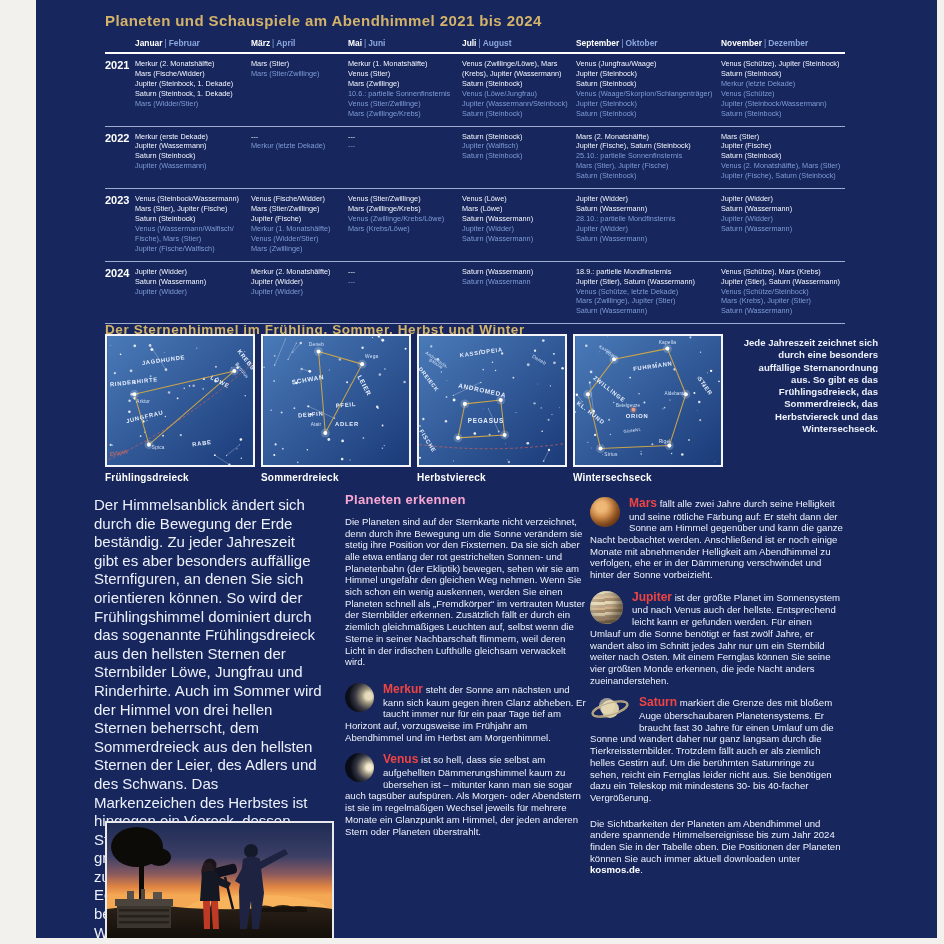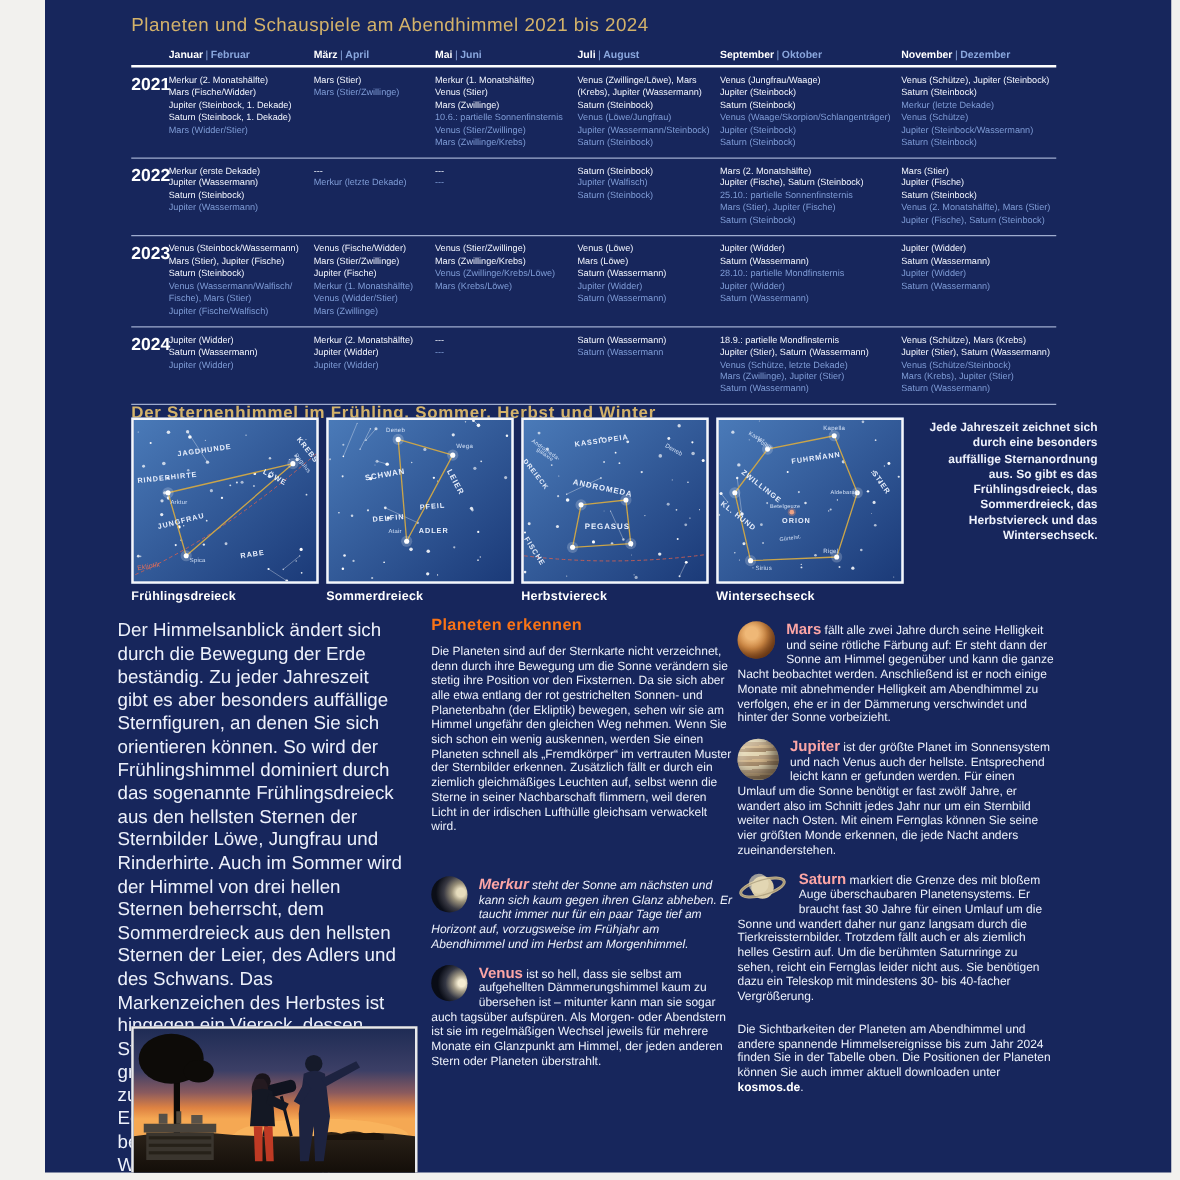--- a/index.html
+++ b/index.html
@@ -10,62 +10,62 @@
     -webkit-font-smoothing:antialiased;
   }
   .page{
     position:absolute;left:36px;top:0;right:7px;bottom:6px;
     background:#17265c;
     overflow:hidden;
   }
   
   .gold-title{
     position:absolute;left:69px;top:12px;
-    color:#d3b26a;font-size:15px;font-weight:normal;letter-spacing:.4px;
+    color:#d3b26a;font-size:15px;font-weight:bold;letter-spacing:.4px;
   }
   .gold-title2{
     position:absolute;left:69px;top:322px;
     color:#d3b26a;font-size:13.5px;font-weight:bold;letter-spacing:.6px;
   }
   
   .ptable{position:absolute;left:69px;top:38px;width:740px;color:#eef2fb;}
   .trow{
     display:grid;
     grid-template-columns:30px 116px 97px 114px 114px 145px 124px;
     column-gap:0;
   }
   .thead{padding-bottom:4px;border-bottom:2px solid #ffffff;}
   .thead .hc{font-size:8.4px;font-weight:bold;white-space:nowrap;}
   .thead .m1{color:#ffffff;}
   .thead .sep{color:#8aa7de;padding:0 2px;font-weight:normal;}
   .thead .m2{color:#8aa7de;}
   .tbody .trow{padding:5px 0 7px;border-bottom:1px solid rgba(205,218,245,.75);}
-  .ycell{font-size:14px;font-weight:bold;color:#ffffff;}
+  .ycell{font-size:11px;font-weight:bold;color:#ffffff;}
   .cell{min-width:0;}
   .cell .ln{font-size:7.3px;line-height:1.36;white-space:nowrap;}
   .cell .w{color:#f4f7ff;}
   .cell .b{color:#7f9cd6;}
   
   .charts-row{position:absolute;left:69px;top:334px;display:flex;gap:6px;}
   .chart-box{width:150px;}
   .chart-frame{width:146px;height:129px;border:2px solid #f5f6fa;background:#2b4f93;}
   .chart-frame svg{display:block;}
   .chart-caption{margin-top:5px;color:#ffffff;font-size:10px;font-weight:bold;letter-spacing:.2px;}
   .season-note{
     position:absolute;left:701px;top:337px;width:141px;
     color:#edf1fb;font-size:9.6px;line-height:1.28;font-weight:bold;text-align:right;
   }
   
   .colA{position:absolute;left:58px;top:496px;width:229px;color:#edf1fb;font-size:15px;line-height:1.24;}
   .colB{position:absolute;left:309px;top:492px;width:243px;color:#edf1fb;font-size:9.6px;line-height:1.22;}
   .colC{position:absolute;left:554px;top:496px;width:254px;color:#edf1fb;font-size:9.6px;line-height:1.22;}
-  .colB h3{margin:0 0 8px 0;color:#f97316;font-size:13px;font-weight:bold;letter-spacing:.3px;}
+  .colB h3{margin:0 0 8px 0;color:#f9a8d4;font-size:13px;font-weight:bold;letter-spacing:.3px;}
   .planet-item{margin-top:9px;}
   .planet-item:first-child{margin-top:0;}
-  .pname{color:#fca5a5;font-weight:bold;font-size:12px;}
+  .pname{color:#ef4444;font-weight:bold;font-size:12px;}
   .picon{float:left;margin:1px 9px 2px 0;}
   .sphere{border-radius:50%;display:block;}
   .merkur{width:29px;height:29px;background:
      radial-gradient(circle at 82% 45%, #e6dcbd 0 12%, #9a917a 26%, #3a3a44 48%, #0b0e18 70%);}
   .venus{width:29px;height:29px;background:
      radial-gradient(circle at 84% 50%, #f4ecd2 0 10%, #a29a86 24%, #343744 46%, #090c16 68%);}
   .mars{width:30px;height:30px;background:
      radial-gradient(circle at 38% 32%, #efb877 0 18%, #d18a45 45%, #9c5a26 75%, #6b3a16 100%);
      box-shadow:inset -4px -4px 8px rgba(60,25,5,.55);}
   .jupiter{width:33px;height:33px;background:
@@ -658,21 +658,21 @@
         <path d="M104,78 l7,0 1,28 -6,0 Z" fill="#bf3a24"></path>
         <path d="M108,52 l16,8 -3,6 -15,-6 Z" fill="#141824"></path>
       </g>
     </svg>
   </div>
 
   <div class="colB">
     <h3>Planeten erkennen</h3>
     <div>Die Planeten sind auf der Sternkarte nicht verzeichnet, denn durch ihre Bewegung um die Sonne verändern sie stetig ihre Position vor den Fixsternen. Da sie sich aber alle etwa entlang der rot gestrichelten Sonnen- und Planetenbahn (der Ekliptik) bewegen, sehen wir sie am Himmel ungefähr den gleichen Weg nehmen. Wenn Sie sich schon ein wenig auskennen, werden Sie einen Planeten schnell als „Fremdkörper“ im vertrauten Muster der Sternbilder erkennen. Zusätzlich fällt er durch ein ziemlich gleichmäßiges Leuchten auf, selbst wenn die Sterne in seiner Nachbarschaft flimmern, weil deren Licht in der irdischen Lufthülle gleichsam verwackelt wird.</div>
 
-    <div class="planet-item clearfix" style="margin-top:32px;font-style:italic;">
+    <div class="planet-item clearfix" style="margin-top:14px;">
       <span class="picon sphere merkur"></span>
       <span class="pname">Merkur</span><span> steht der Sonne am nächsten und kann sich kaum gegen ihren Glanz abheben. Er taucht immer nur für ein paar Tage tief am Horizont auf, vorzugsweise im Frühjahr am Abendhimmel und im Herbst am Morgenhimmel.</span>
     </div>
 
     <div class="planet-item clearfix">
       <span class="picon sphere venus"></span>
       <span class="pname">Venus</span><span> ist so hell, dass sie selbst am aufgehellten Dämmerungshimmel kaum zu übersehen ist – mitunter kann man sie sogar auch tagsüber aufspüren. Als Morgen- oder Abendstern ist sie im regelmäßigen Wechsel jeweils für mehrere Monate ein Glanzpunkt am Himmel, der jeden anderen Stern oder Planeten überstrahlt.</span>
     </div>
   </div>
 

